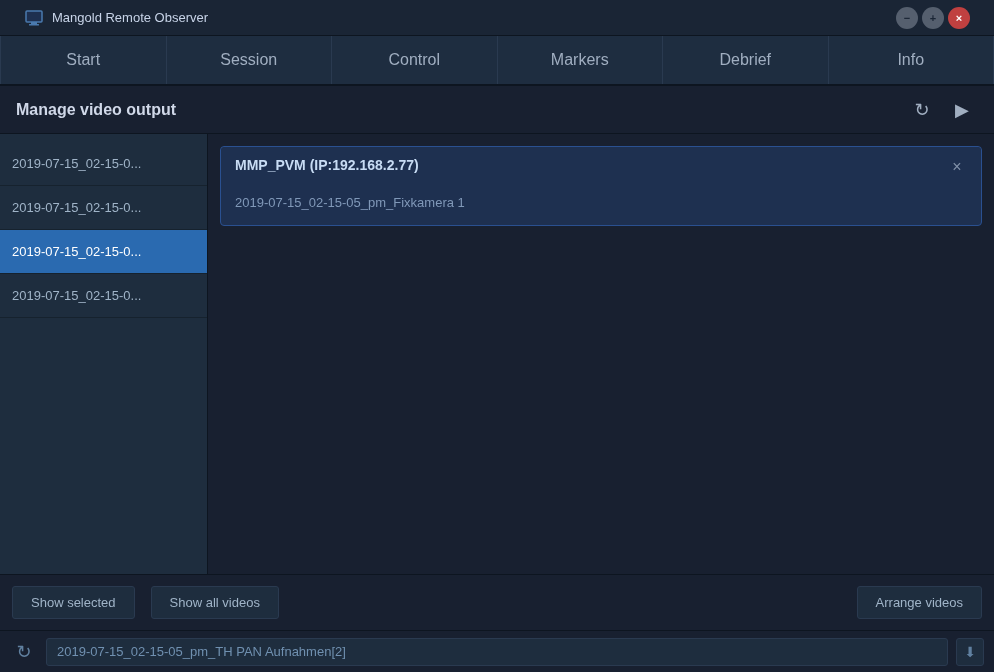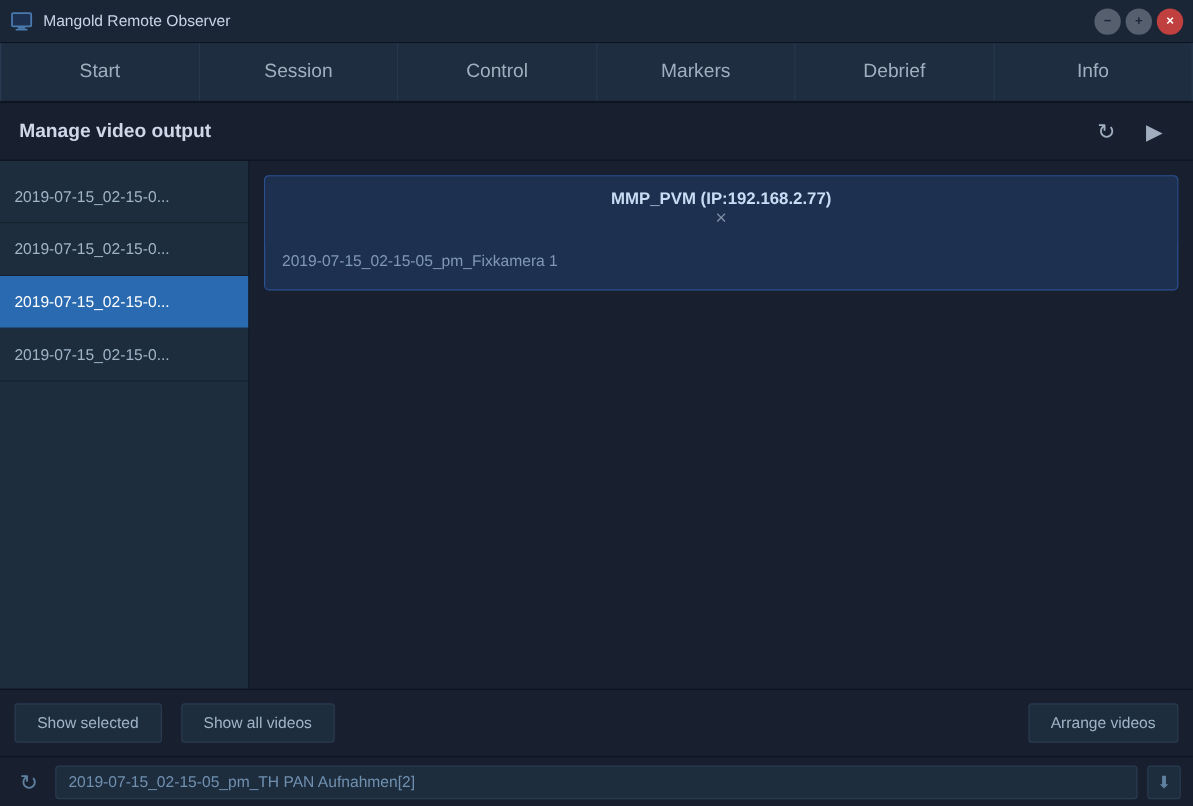--- a/index.html
+++ b/index.html
@@ -11,21 +11,21 @@
       color: #d0d8e8;
       overflow: hidden;
     }
 
     
     #title-bar {
       background: #1a2535;
       height: 36px;
       display: flex;
       align-items: center;
-      padding: 0 8px;
+      padding: 0 24px;
       border-bottom: 1px solid #0d1520;
     }
     #app-icon {
       width: 20px;
       height: 20px;
       margin-right: 8px;
       display: flex;
       align-items: center;
       justify-content: center;
     }
@@ -161,26 +161,25 @@
       overflow-y: auto;
     }
     .video-entry {
       margin: 12px;
       background: #1e3050;
       border: 1px solid #2a5090;
       border-radius: 4px;
     }
     .video-entry-header {
       display: flex;
-      align-items: center;
+      align-items: flex-start;
       justify-content: space-between;
       padding: 10px 14px;
       background: #1e3050;
       border-radius: 4px 4px 0 0;
-      flex-direction: column;
     }
     .video-entry-title {
       font-size: 14px;
       font-weight: 600;
       color: #c8dcf4;
     }
     .video-entry-close {
       width: 20px;
       height: 20px;
       background: transparent;

